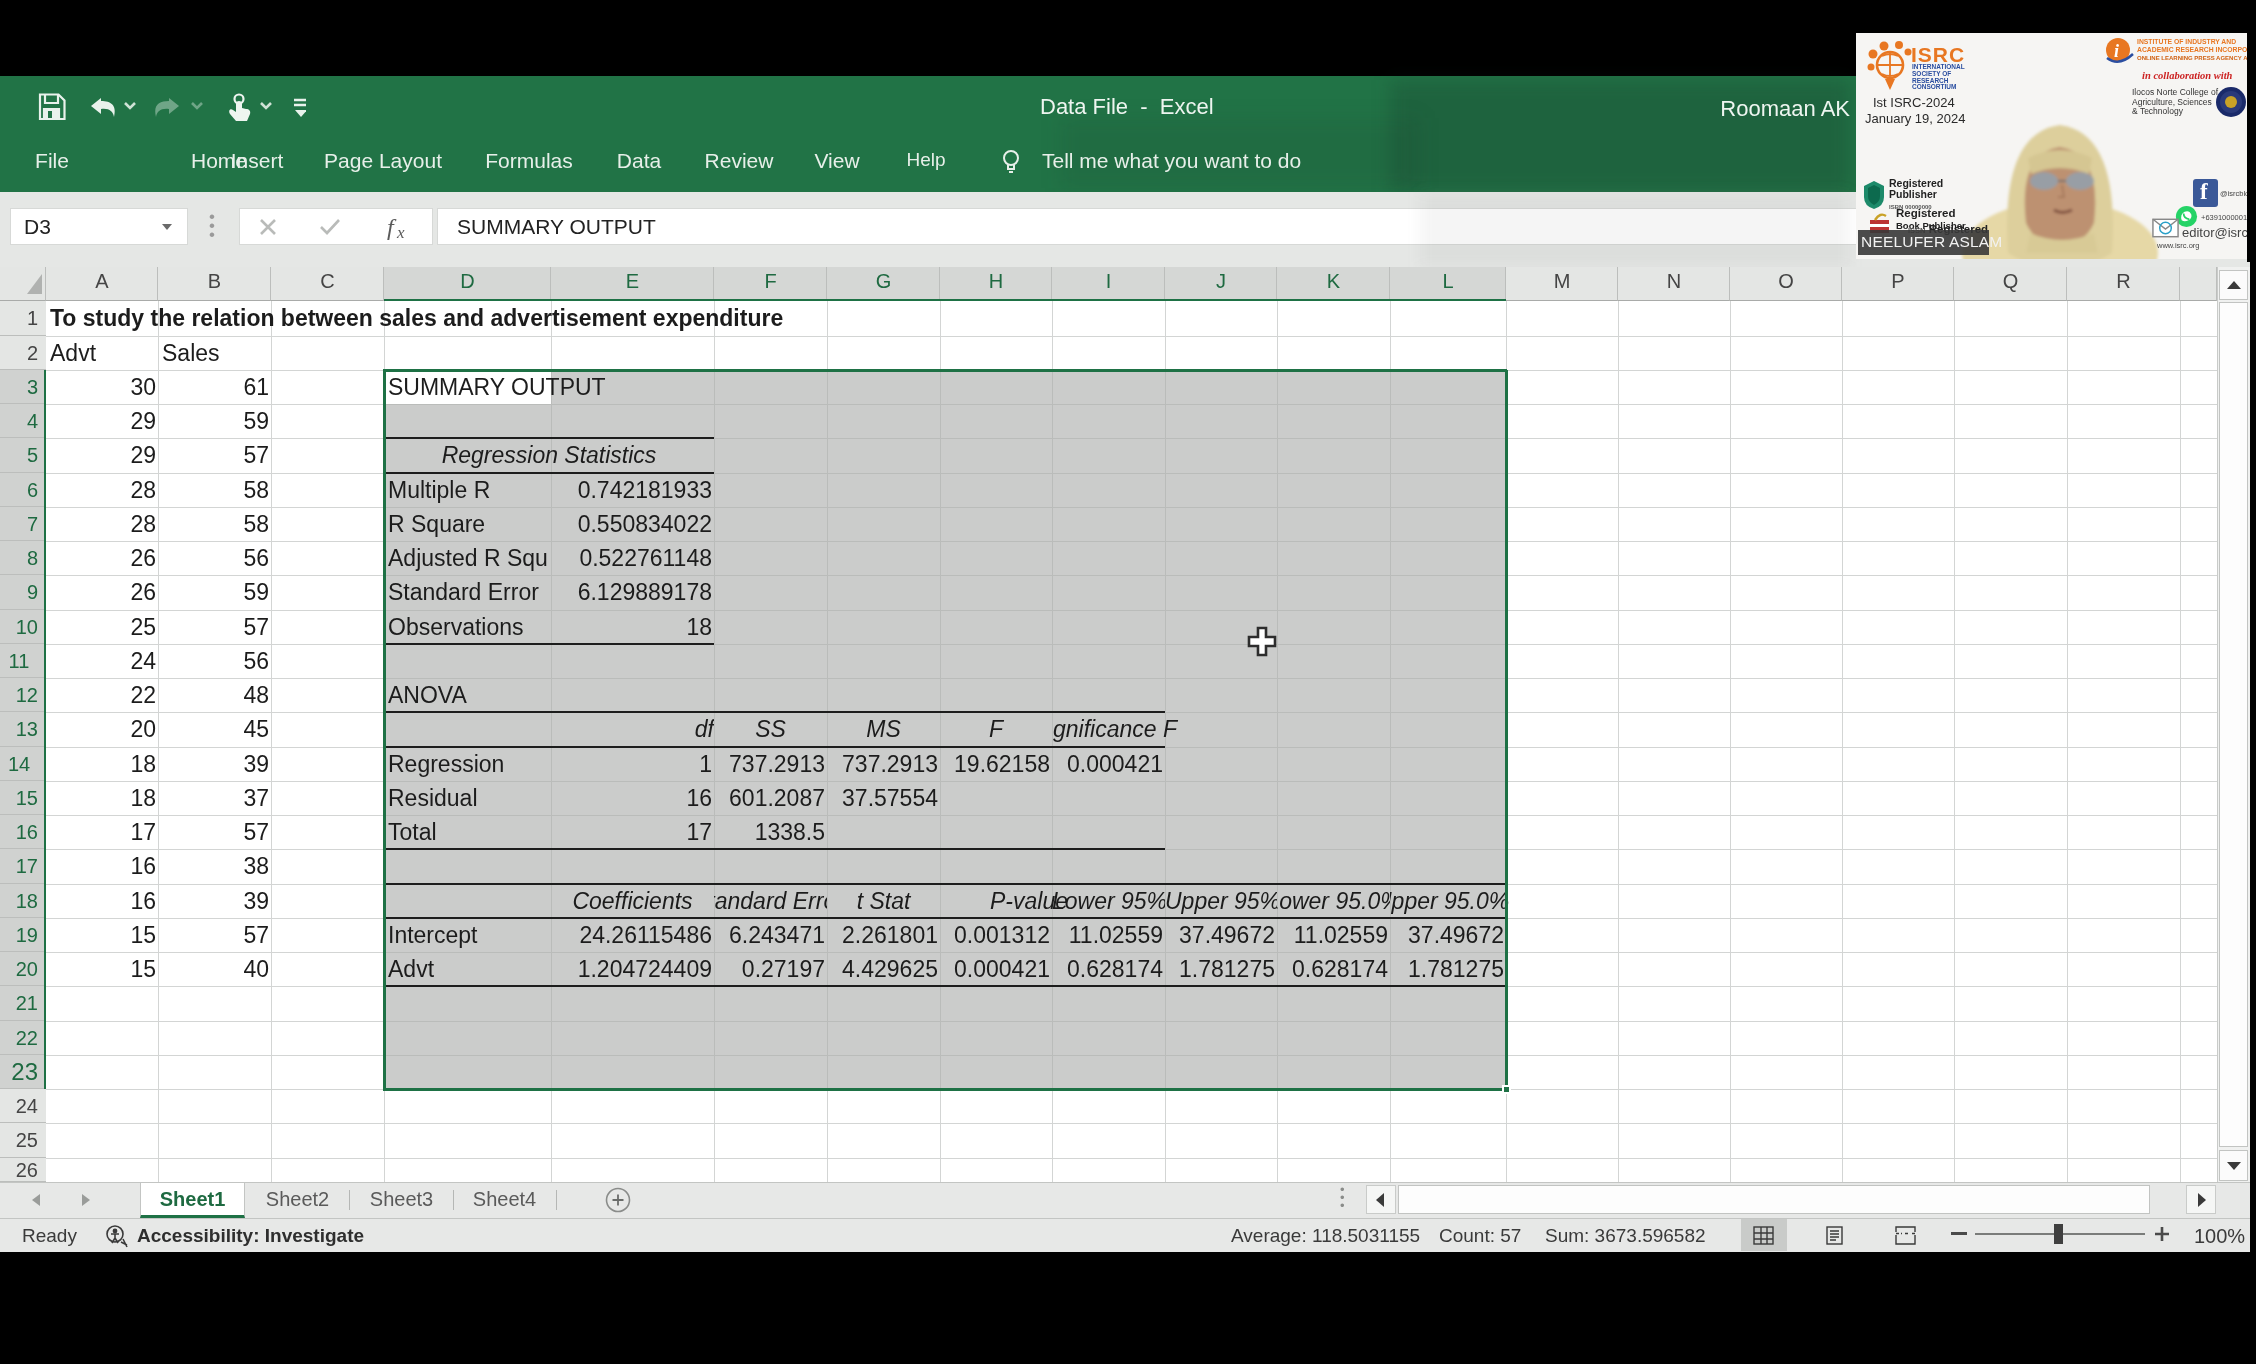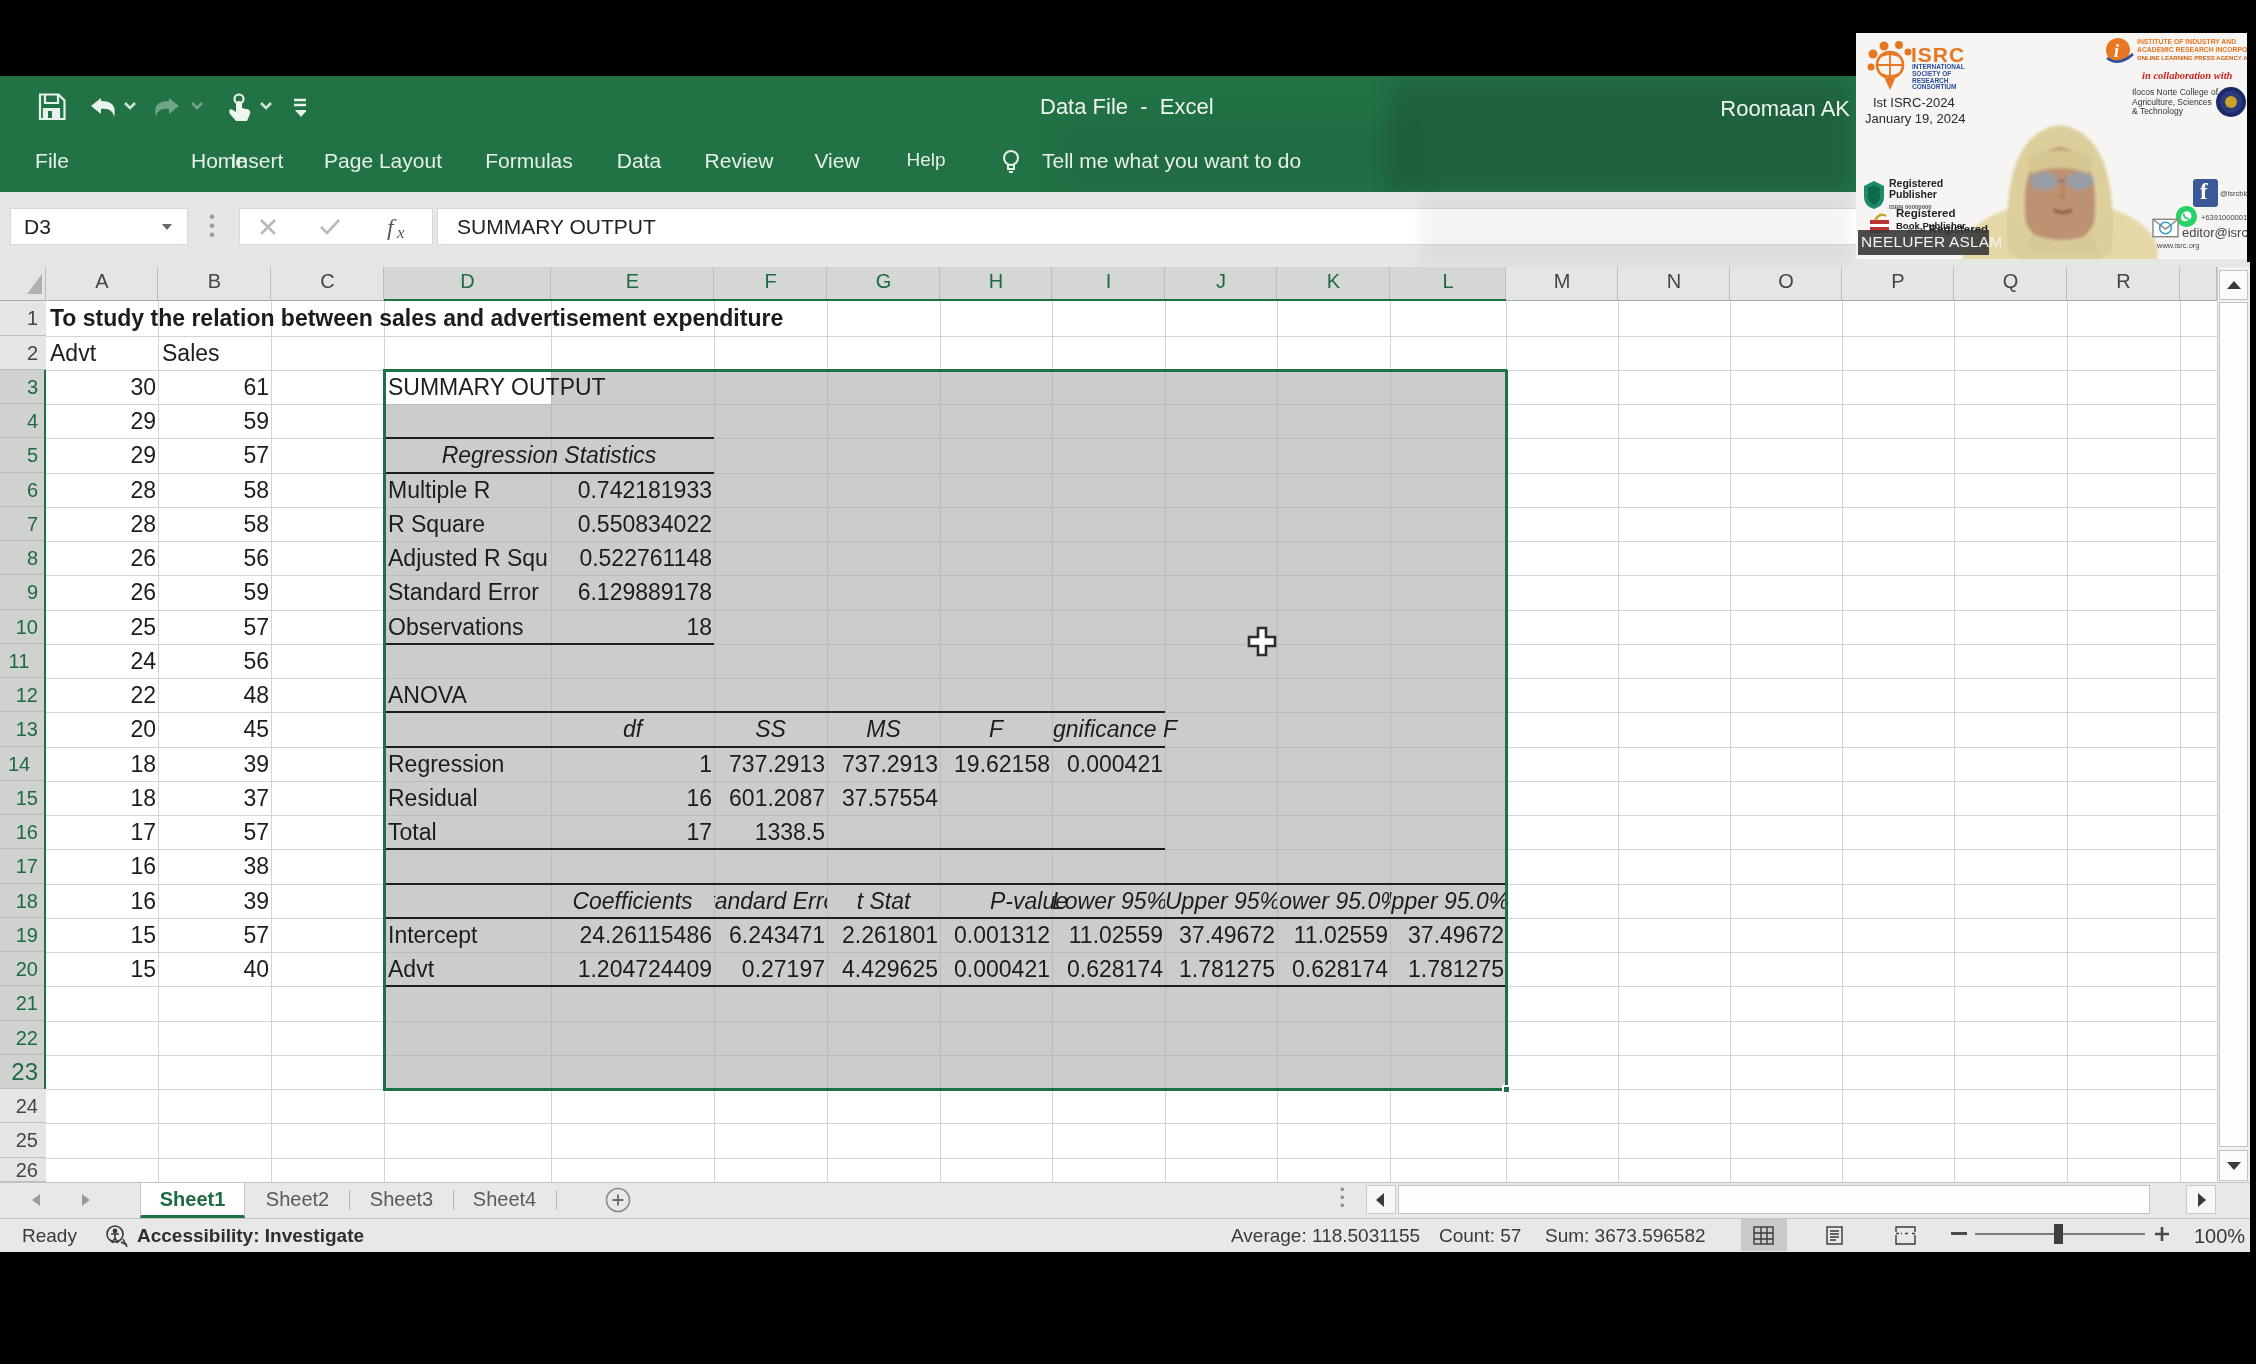--- a/index.html
+++ b/index.html
@@ -262,21 +262,21 @@
 <div class="cell rt" style="left:551px;top:473.0px;width:161px;height:34.25px;line-height:35.25px">0.742181933</div>
 <div class="cell" style="left:388px;top:507.0px;width:167px;height:34.25px;line-height:35.25px;">R Square</div>
 <div class="cell rt" style="left:551px;top:507.0px;width:161px;height:34.25px;line-height:35.25px">0.550834022</div>
 <div class="cell" style="left:388px;top:541.0px;width:167px;height:34.25px;line-height:35.25px;">Adjusted R Squ</div>
 <div class="cell rt" style="left:551px;top:541.0px;width:161px;height:34.25px;line-height:35.25px">0.522761148</div>
 <div class="cell" style="left:388px;top:575.0px;width:167px;height:34.25px;line-height:35.25px;">Standard Error</div>
 <div class="cell rt" style="left:551px;top:575.0px;width:161px;height:34.25px;line-height:35.25px">6.129889178</div>
 <div class="cell" style="left:388px;top:610.0px;width:167px;height:34.25px;line-height:35.25px;">Observations</div>
 <div class="cell rt" style="left:551px;top:610.0px;width:161px;height:34.25px;line-height:35.25px">18</div>
 <div class="cell" style="left:388px;top:678.0px;width:167px;height:34.25px;line-height:35.25px;">ANOVA</div>
-<div class="cell ct it" style="left:551px;top:712.0px;width:163px;height:27px;line-height:35.25px;">df</div>
+<div class="cell ct it" style="left:551px;top:712.0px;width:163px;height:27px;line-height:35.25px;text-align:right;">df</div>
 <div class="cell ct it" style="left:714px;top:712.0px;width:113px;height:34.25px;line-height:35.25px;">SS</div>
 <div class="cell ct it" style="left:827px;top:712.0px;width:113px;height:34.25px;line-height:35.25px;">MS</div>
 <div class="cell ct it" style="left:940px;top:712.0px;width:112px;height:34.25px;line-height:35.25px;">F</div>
 <div class="cell it" style="left:1053px;top:712.0px;width:150px;height:34.25px;line-height:35.25px">gnificance F</div>
 <div class="cell" style="left:388px;top:747.0px;width:167px;height:34.25px;line-height:35.25px;">Regression</div>
 <div class="cell rt" style="left:551px;top:747.0px;width:161px;height:34.25px;line-height:35.25px">1</div>
 <div class="cell rt" style="left:714px;top:747.0px;width:111px;height:34.25px;line-height:35.25px">737.2913</div>
 <div class="cell rt" style="left:827px;top:747.0px;width:111px;height:34.25px;line-height:35.25px">737.2913</div>
 <div class="cell rt" style="left:940px;top:747.0px;width:110px;height:34.25px;line-height:35.25px">19.62158</div>
 <div class="cell rt" style="left:1052px;top:747.0px;width:111px;height:34.25px;line-height:35.25px">0.000421</div>

